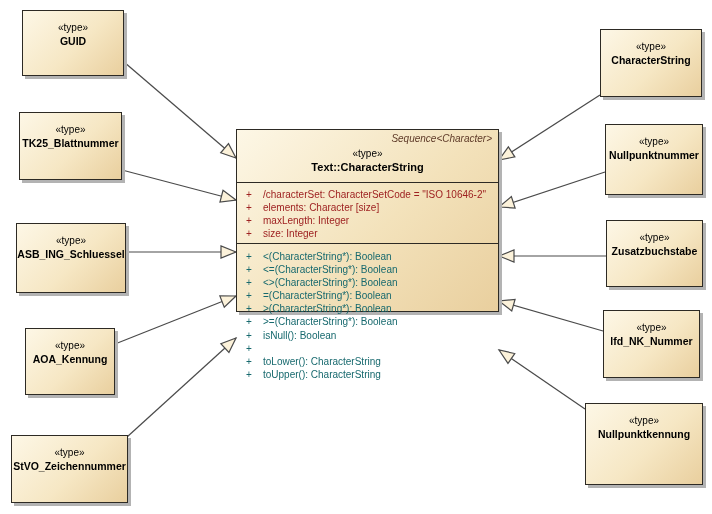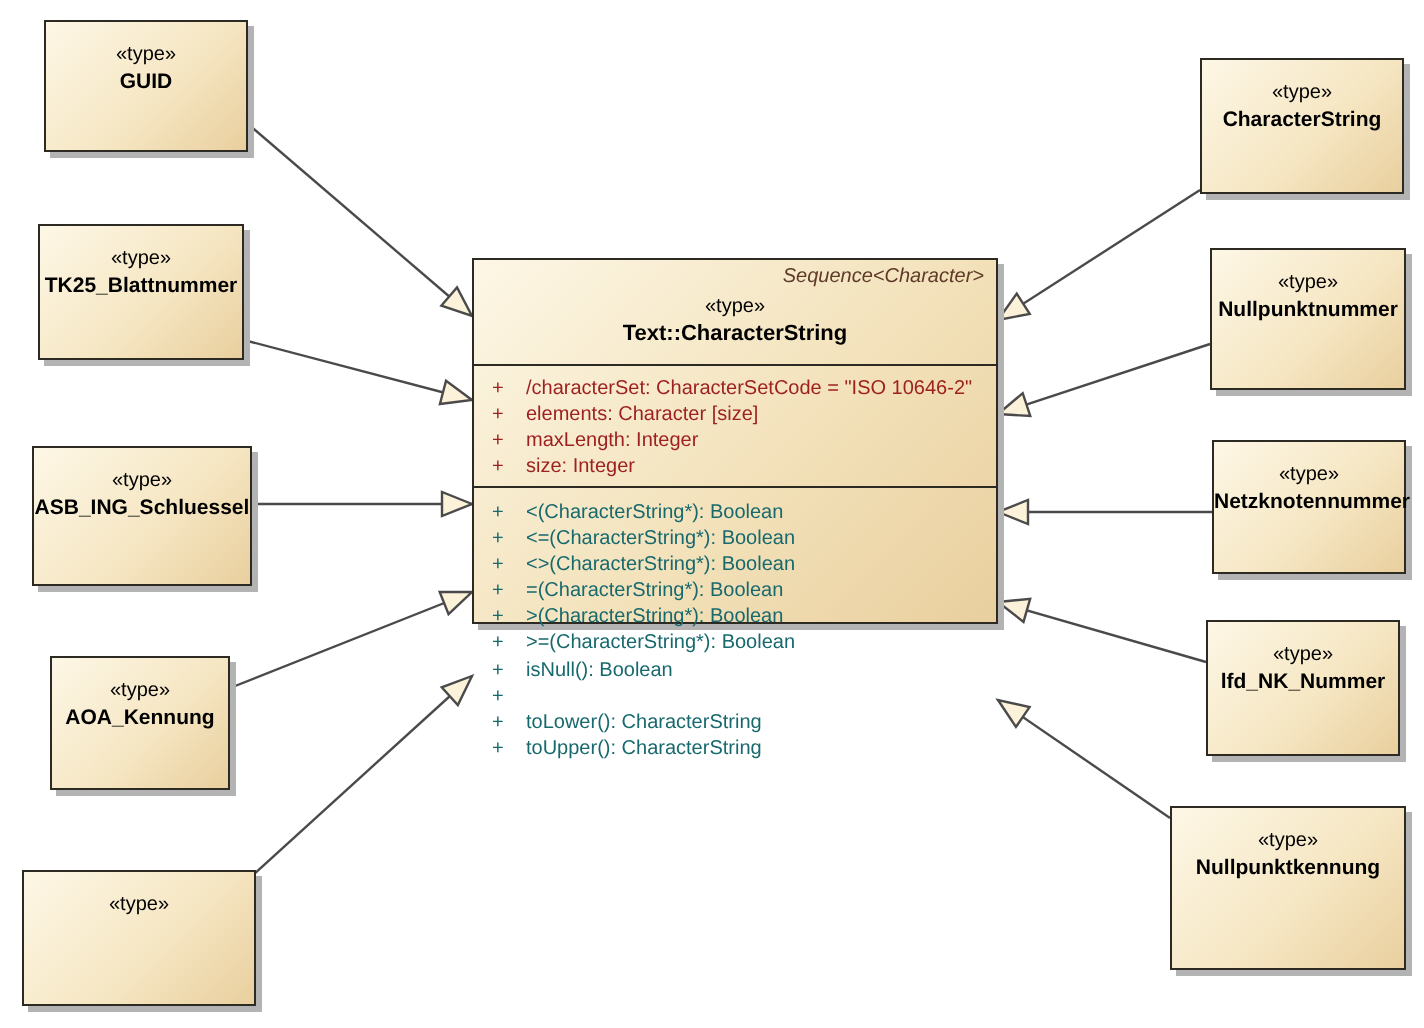--- a/index.html
+++ b/index.html
@@ -111,32 +111,33 @@
       <div class="type-box" style="left: 16px; top: 223px; width: 110px; height: 70px;">
         <div class="stereotype">«type»</div>
         <div class="type-name">ASB_ING_Schluessel</div>
       </div>
       <div class="type-box" style="left: 25px; top: 328px; width: 90px; height: 67px;">
         <div class="stereotype">«type»</div>
         <div class="type-name">AOA_Kennung</div>
       </div>
       <div class="type-box" style="left: 11px; top: 435px; width: 117px; height: 68px;">
         <div class="stereotype">«type»</div>
+        <div class="type-name">StVO_Zeichennummer</div>
       </div>
       <div class="type-box" style="left: 600px; top: 29px; width: 102px; height: 68px;">
         <div class="stereotype">«type»</div>
         <div class="type-name">CharacterString</div>
       </div>
       <div class="type-box" style="left: 605px; top: 124px; width: 98px; height: 71px;">
         <div class="stereotype">«type»</div>
         <div class="type-name">Nullpunktnummer</div>
       </div>
       <div class="type-box" style="left: 606px; top: 220px; width: 97px; height: 67px;">
         <div class="stereotype">«type»</div>
-        <div class="type-name">Netzknotennummer</div>
+        <div class="type-name">Zusatzbuchstabe</div>
       </div>
       <div class="type-box" style="left: 603px; top: 310px; width: 97px; height: 68px;">
         <div class="stereotype">«type»</div>
         <div class="type-name">lfd_NK_Nummer</div>
       </div>
       <div class="type-box" style="left: 585px; top: 403px; width: 118px; height: 82px;">
         <div class="stereotype">«type»</div>
         <div class="type-name">Nullpunktkennung</div>
       </div>
     </div>

